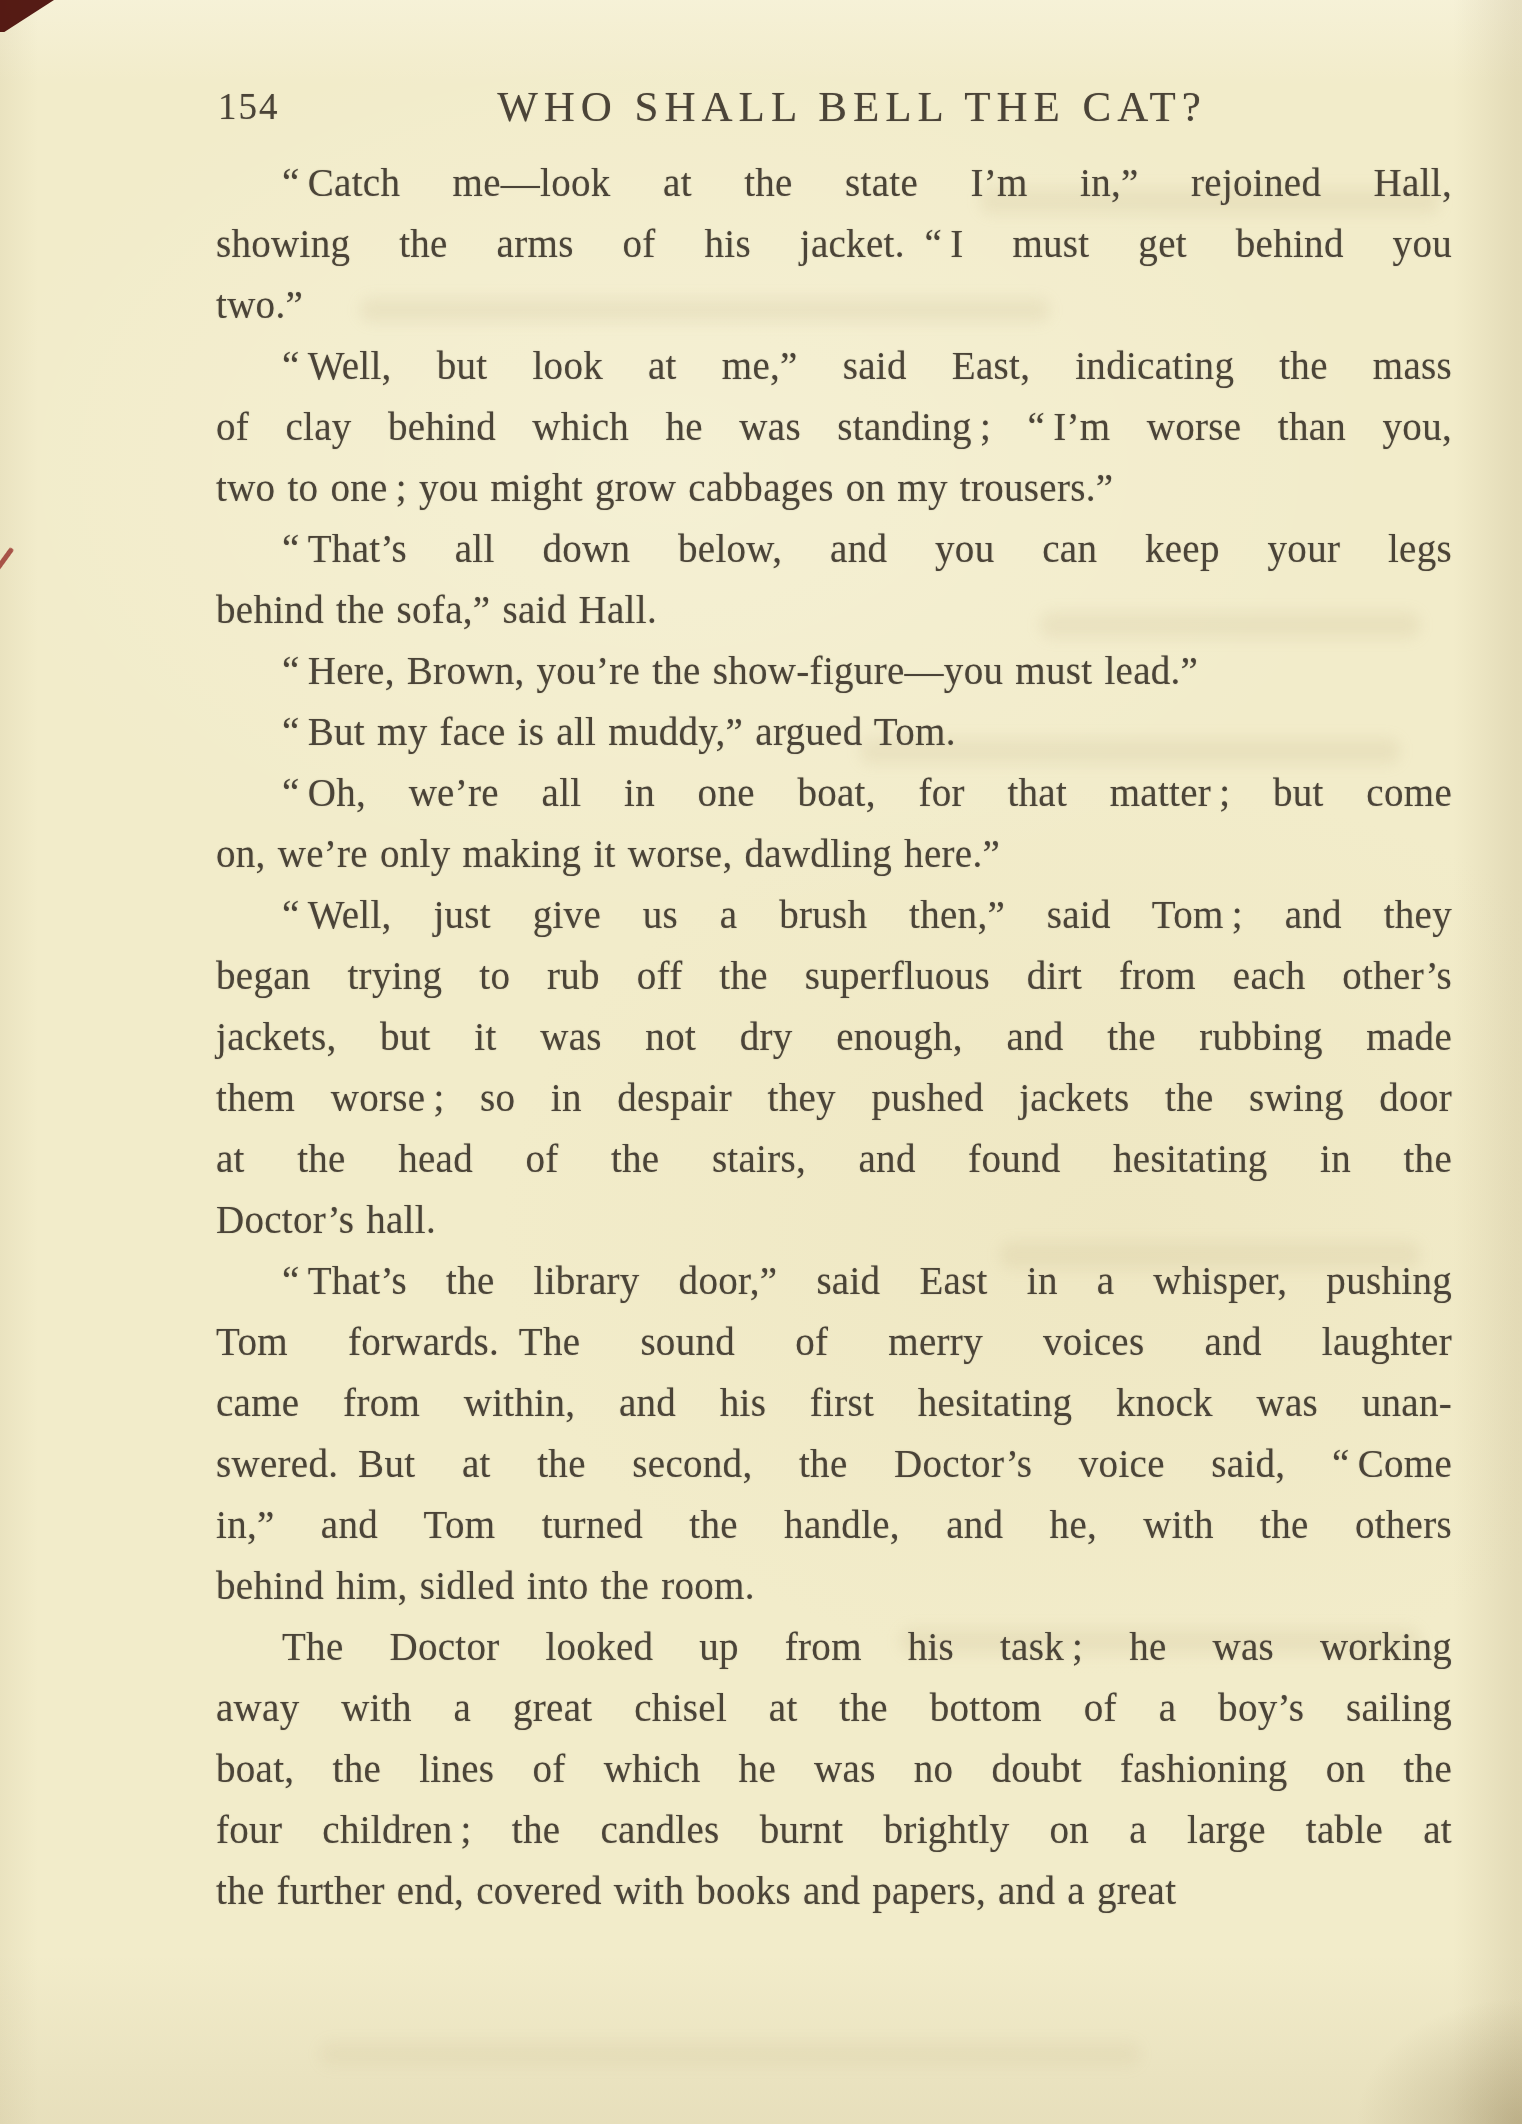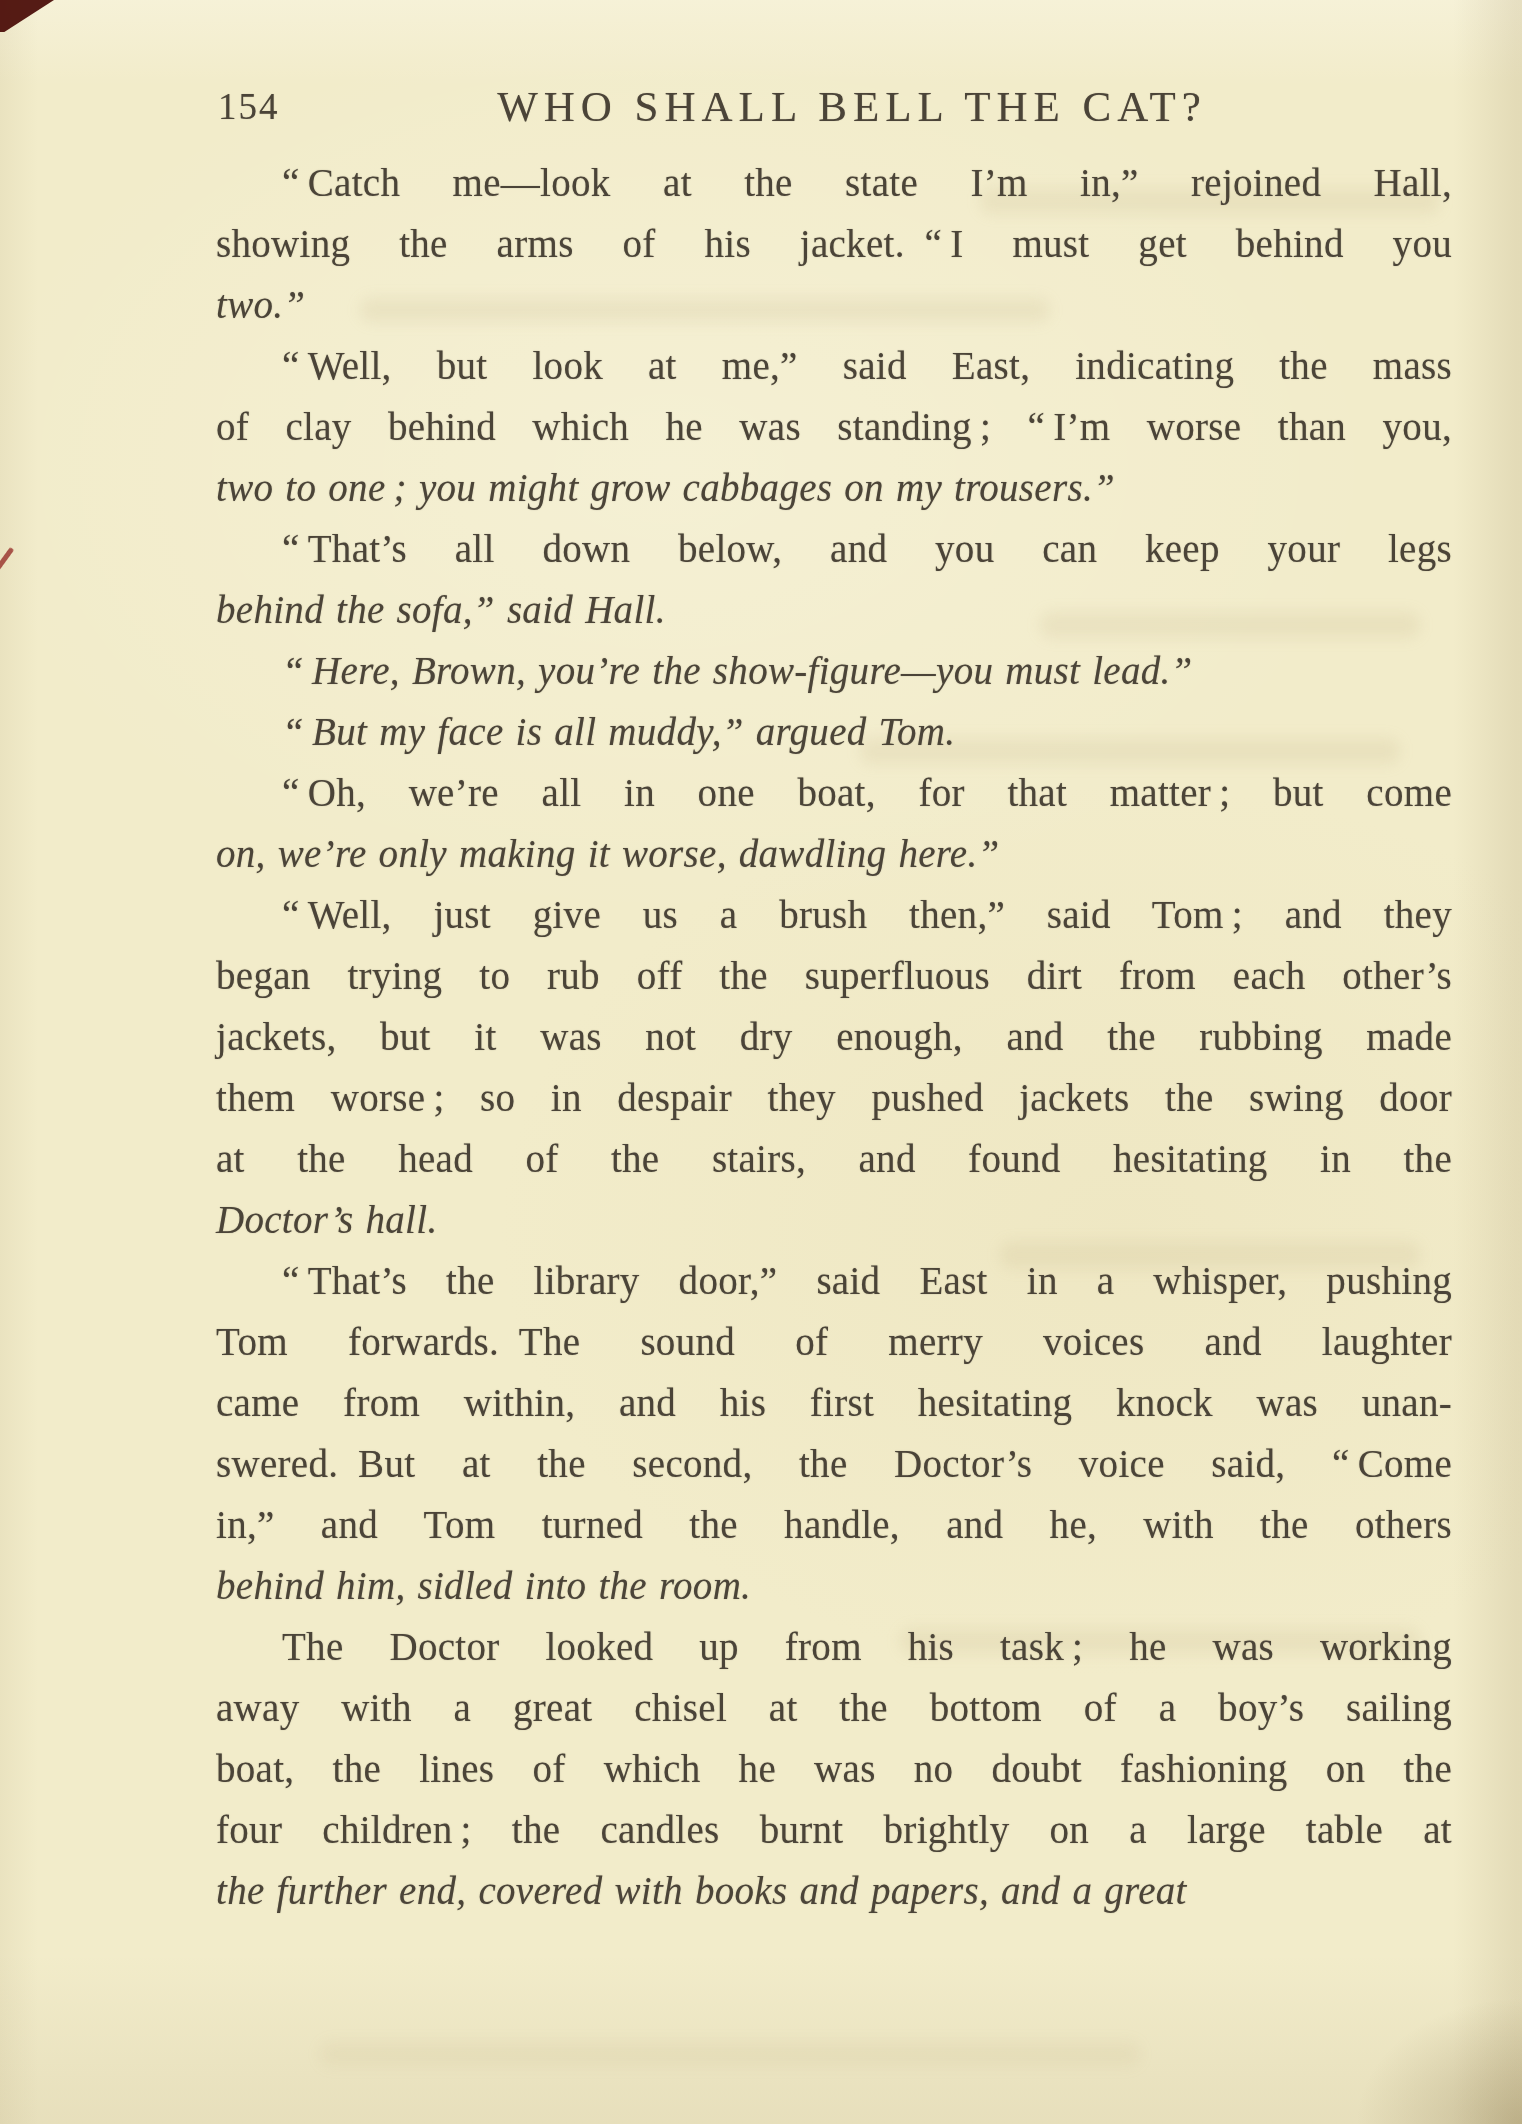--- a/index.html
+++ b/index.html
@@ -44,21 +44,21 @@
     font-size:39px;
     letter-spacing:0.3px;
     word-spacing:2px;
     text-align:justify;
     text-align-last:justify;
     white-space:normal;
     overflow:visible;
     text-shadow:0 0 1.2px rgba(75,68,56,.42);
   }
   .line.first{text-indent:66px;}
-  .line.last{text-align-last:left;font-style:italic;}
+  .line.last{text-align-last:left;}
   .corner-artifact{
     position:absolute;left:0;top:0;width:54px;height:32px;
     background:var(--corner);
     clip-path:polygon(0 0, 100% 0, 8% 100%, 0 100%);
     filter:blur(0.6px);
     opacity:.96;
   }
   .edge-tick{
     position:absolute;left:2px;top:546px;width:5px;height:26px;
     background:var(--tick);

